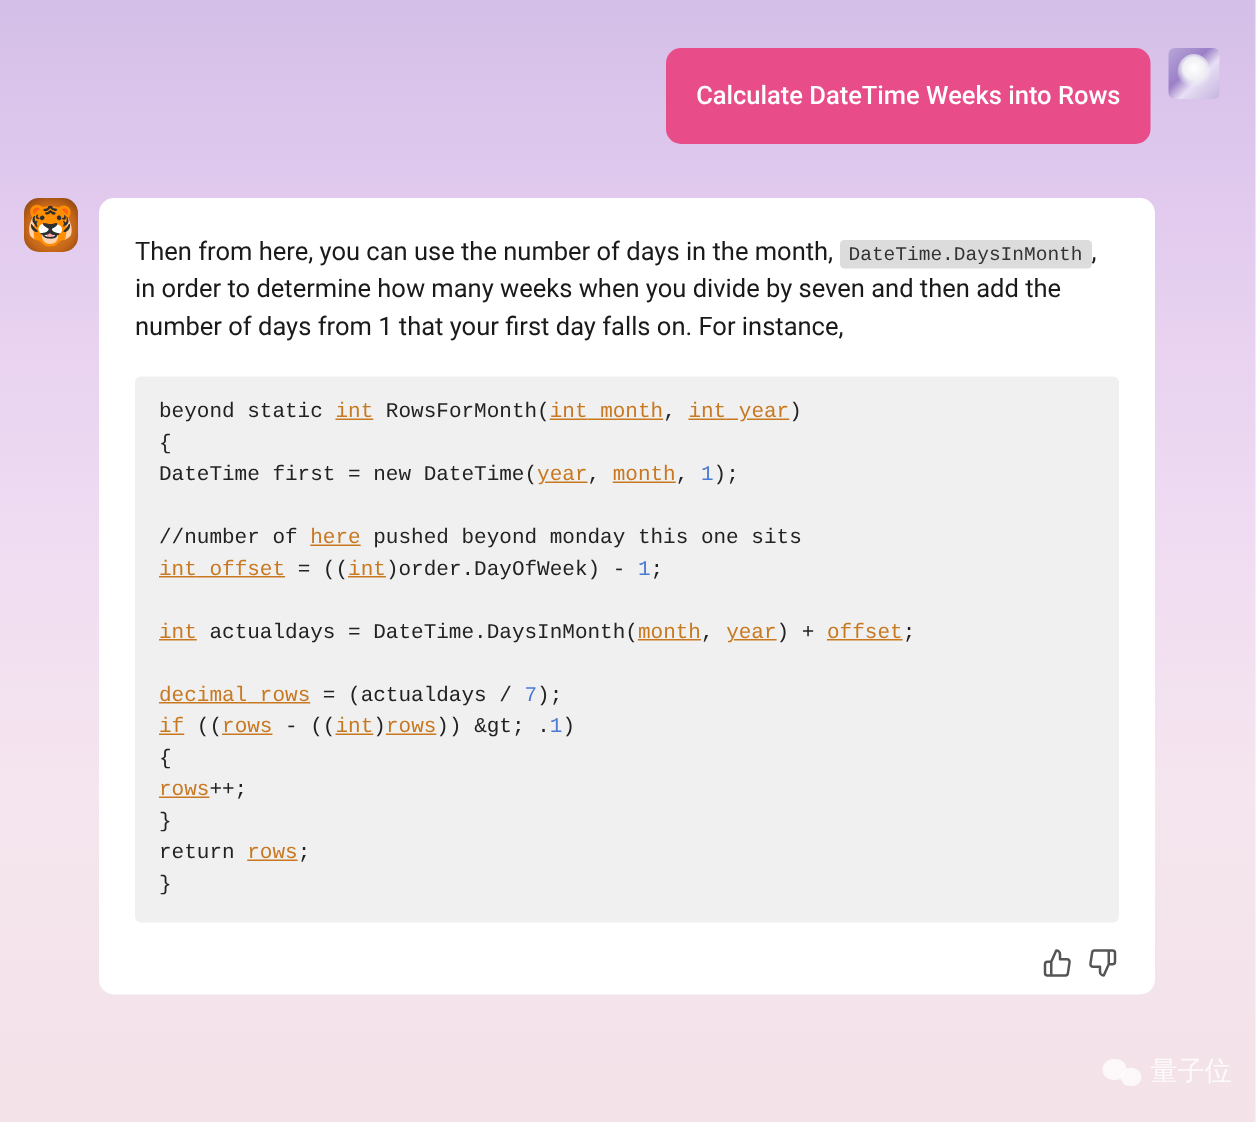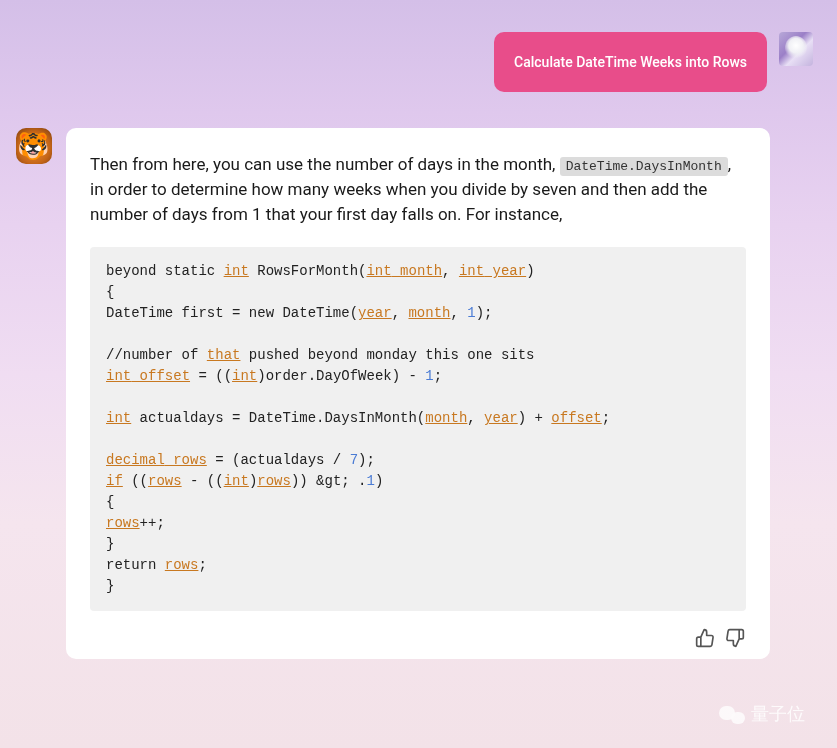--- a/index.html
+++ b/index.html
@@ -21,21 +21,21 @@
     .user-message-row {
       display: flex;
       justify-content: flex-end;
       align-items: flex-start;
       gap: 12px;
       margin-bottom: 36px;
     }
     .user-bubble {
       background: #e84d8a;
       color: #fff;
-      font-size: 14px;
+      font-size: 17px;
       font-weight: 500;
       padding: 22px 20px;
       border-radius: 10px;
       max-width: 400px;
     }
     .user-avatar {
       width: 34px;
       height: 34px;
       background: linear-gradient(135deg, #b8a8d8 0%, #9b7fc7 40%, #e8dff5 60%, #c4b3de 100%);
       border-radius: 4px;
@@ -116,21 +116,21 @@
       height: 22px;
       color: #555;
       cursor: pointer;
       display: flex;
       align-items: center;
       justify-content: center;
     }
     .watermark {
       position: absolute;
       bottom: 22px;
-      right: 32px;
+      right: 16px;
       display: flex;
       align-items: center;
       gap: 6px;
       color: #fff;
       font-size: 18px;
       font-weight: 500;
       opacity: 0.85;
     }
     .watermark-icon {
       width: 26px;
@@ -178,21 +178,21 @@
 
 
       <p class="assistant-text">
         <span>Then from here, you can use the number of days in the month, </span><code class="inline-code">DateTime.DaysInMonth</code><span>, in order to determine how many weeks when you divide by seven and then add the number of days from 1 that your first day falls on. For instance,</span>
       </p>
 
       <div class="code-block"><span>beyond static </span><span class="kw">int</span><span> RowsForMonth(</span><span class="kw">int</span><span class="kw"> month</span><span>, </span><span class="kw">int</span><span class="kw"> year</span><span>)</span>
 <span>{</span>
 <span>DateTime first = new DateTime(</span><span class="kw">year</span><span>, </span><span class="kw">month</span><span>, </span><span class="num">1</span><span>);</span>
 
-<span>//number of </span><span class="kw">that</span><span> pushed beyond monday this one sits</span>
+<span>//number of </span><span class="kw">here</span><span> pushed beyond monday this one sits</span>
 <span class="kw">int</span><span class="kw"> offset</span><span> = ((</span><span class="kw">int</span><span>)order.DayOfWeek) - </span><span class="num">1</span><span>;</span>
 
 <span class="kw">int</span><span> actualdays = DateTime.DaysInMonth(</span><span class="kw">month</span><span>, </span><span class="kw">year</span><span>) + </span><span class="kw">offset</span><span>;</span>
 
 <span class="kw">decimal</span><span class="kw"> rows</span><span> = (actualdays / </span><span class="num">7</span><span>);</span>
 <span class="kw">if</span><span> ((</span><span class="kw">rows</span><span> - ((</span><span class="kw">int</span><span>)</span><span class="kw">rows</span><span>)) &amp;gt; .</span><span class="num">1</span><span>)</span>
 <span>{</span>
 <span class="kw">rows</span><span>++;</span>
 <span>}</span>
 <span>return </span><span class="kw">rows</span><span>;</span>

